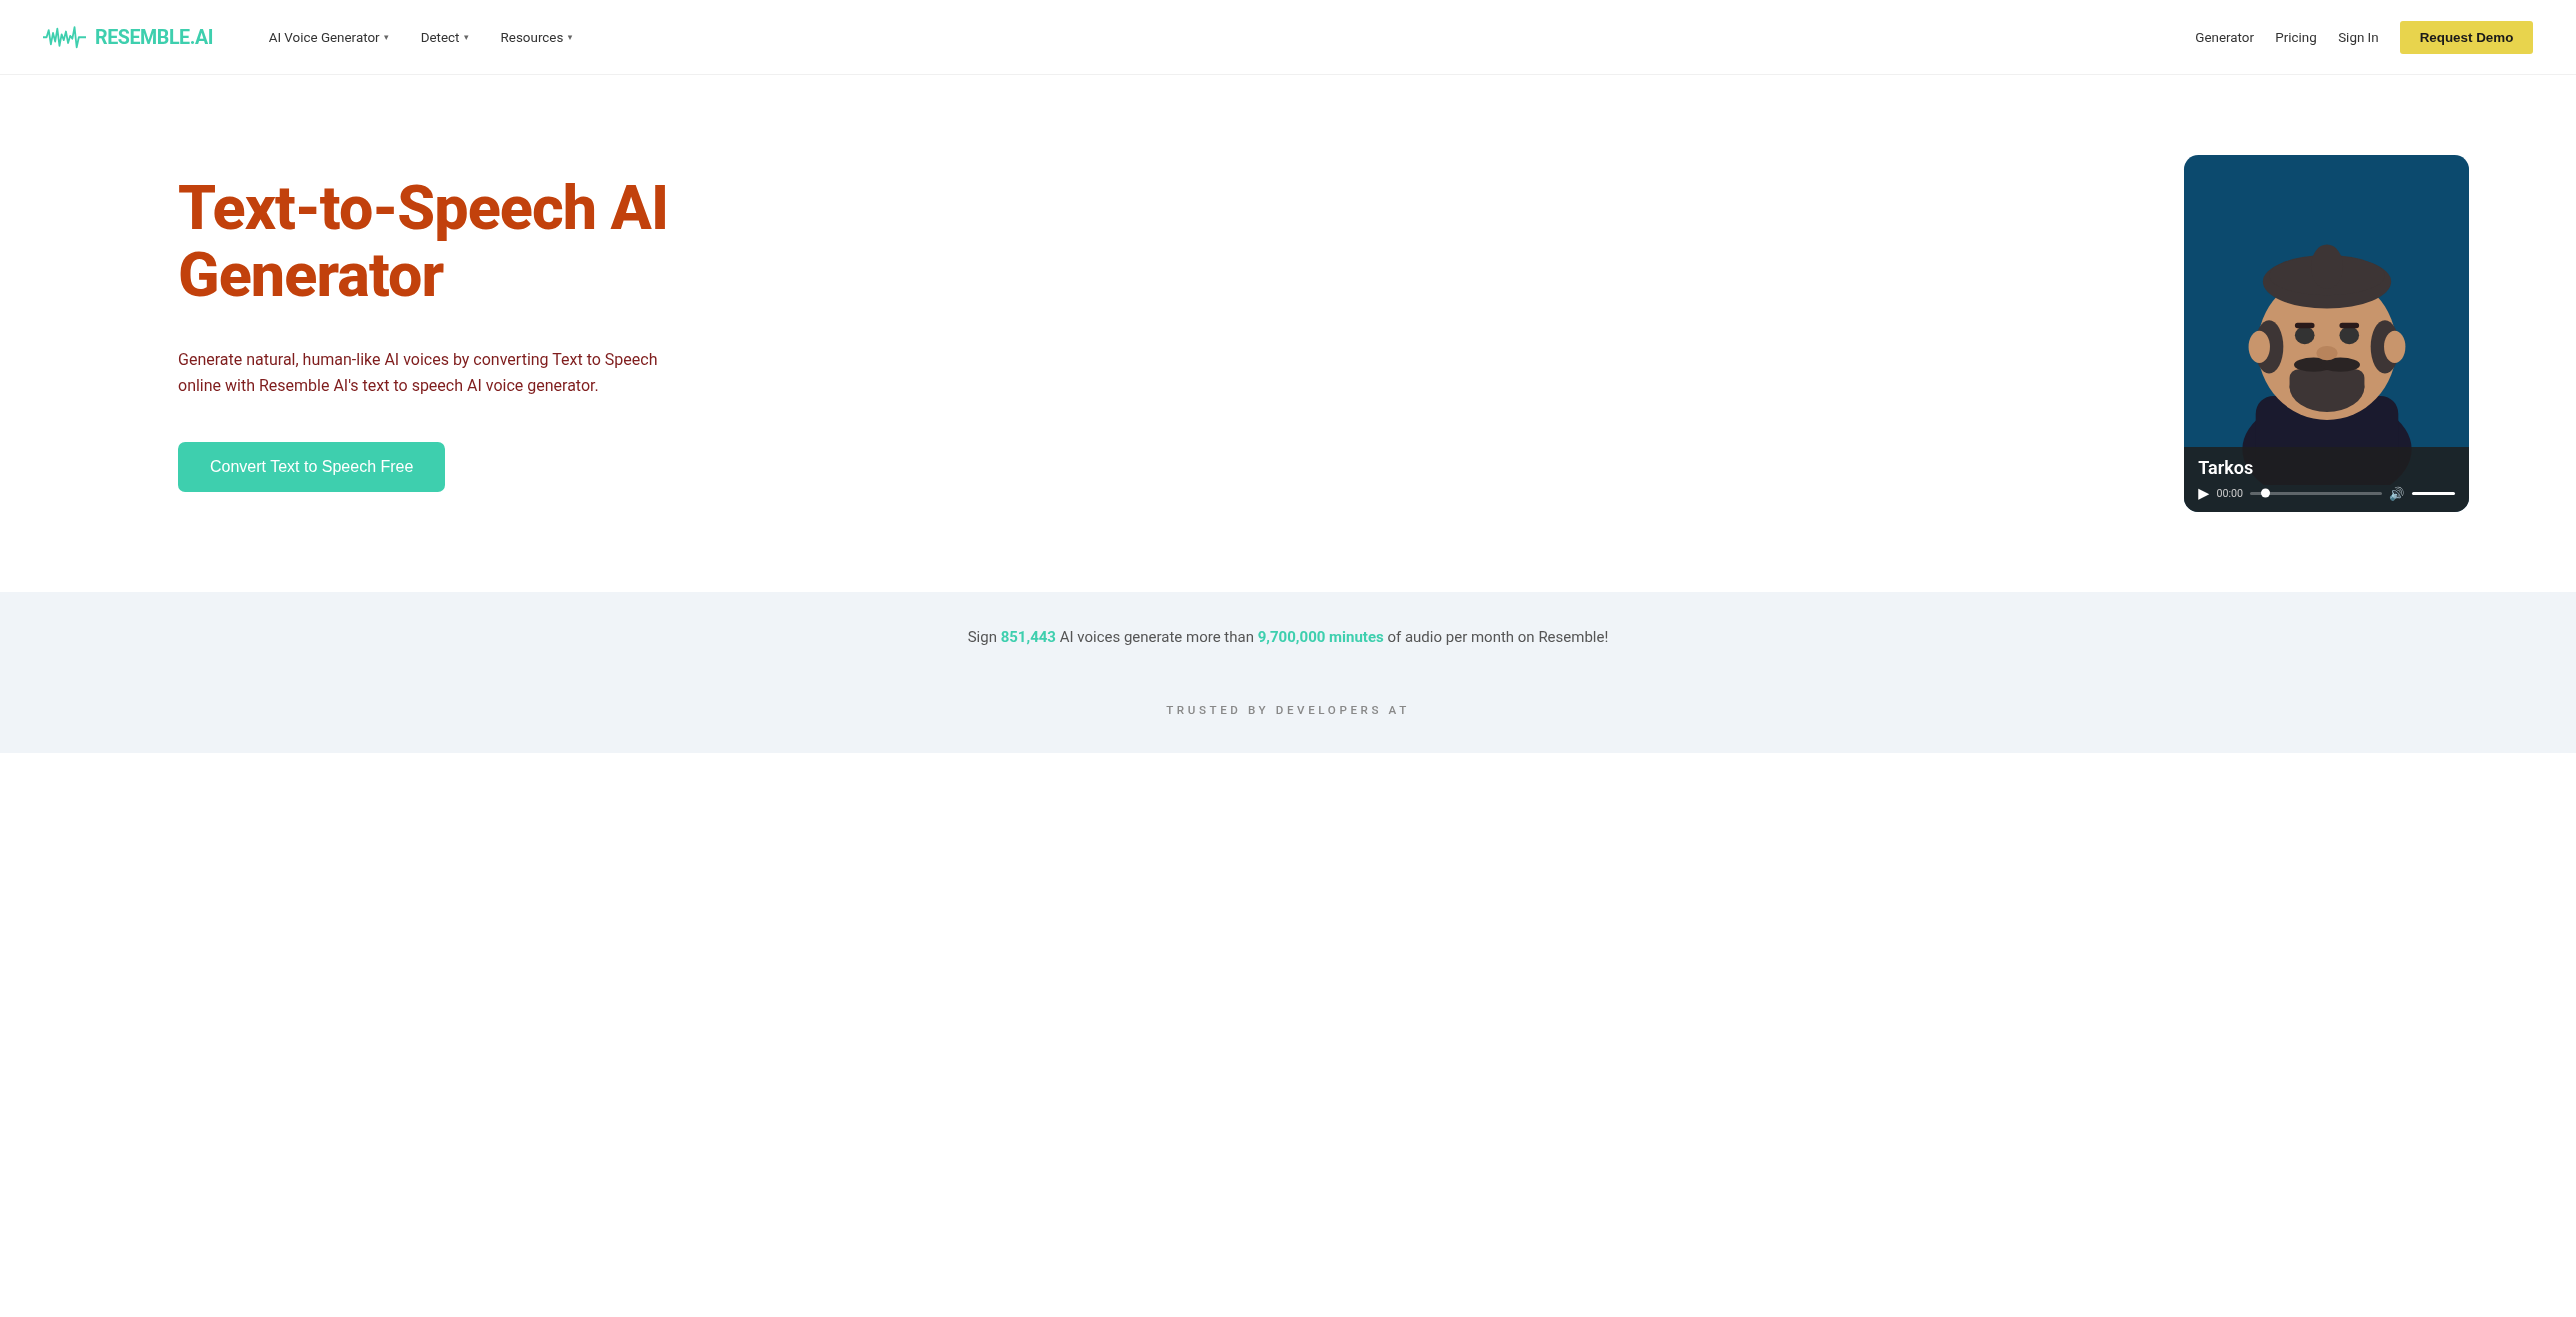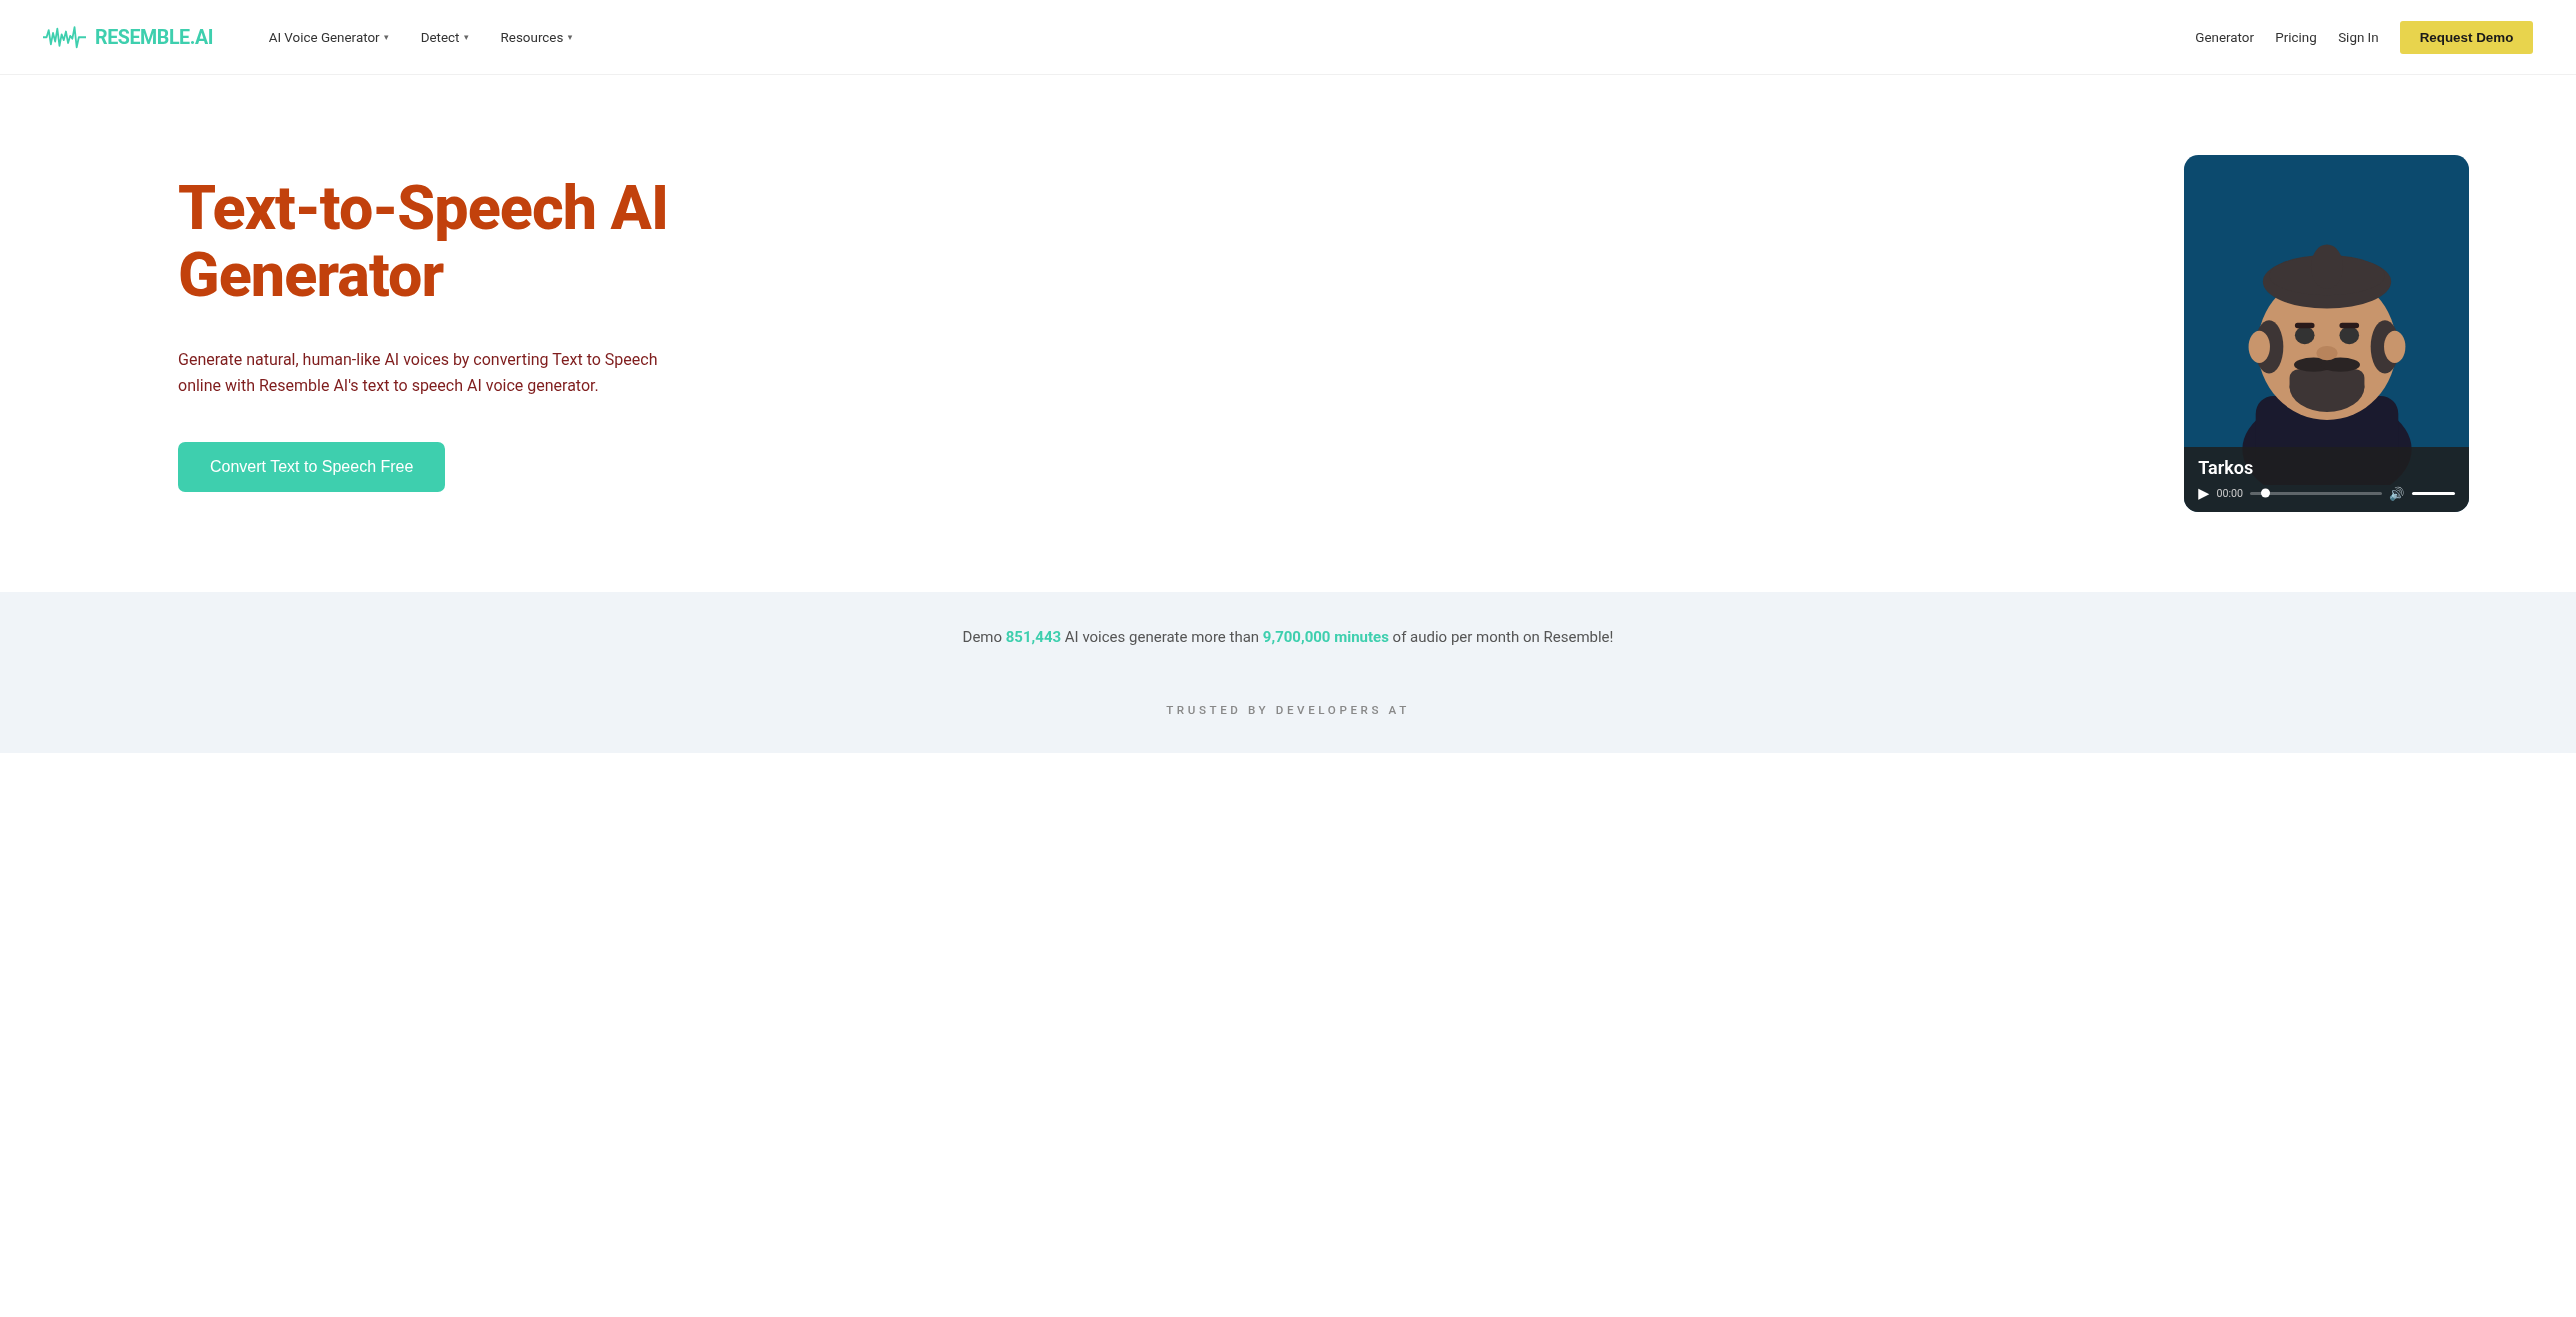--- a/index.html
+++ b/index.html
@@ -363,20 +363,20 @@
           <span class="volume-icon">🔊</span>
           <div class="volume-bar"></div>
         </div>
       </div>
     </div>
   </div>
 </section>
 
 <section class="stats-section">
   <p class="stats-text">
-    <span>Demo </span><span class="stats-highlight">851,443</span><span> AI voices generate more than </span><span class="stats-highlight">9,700,000 minutes</span><span> of audio per month on Resemble!</span>
+    <span>Sign </span><span class="stats-highlight">851,443</span><span> AI voices generate more than </span><span class="stats-highlight">9,700,000 minutes</span><span> of audio per month on Resemble!</span>
   </p>
 </section>
 
 <section class="trusted-section">
   <p class="trusted-label">TRUSTED BY DEVELOPERS AT</p>
 </section>
 
 
 </body></html>

